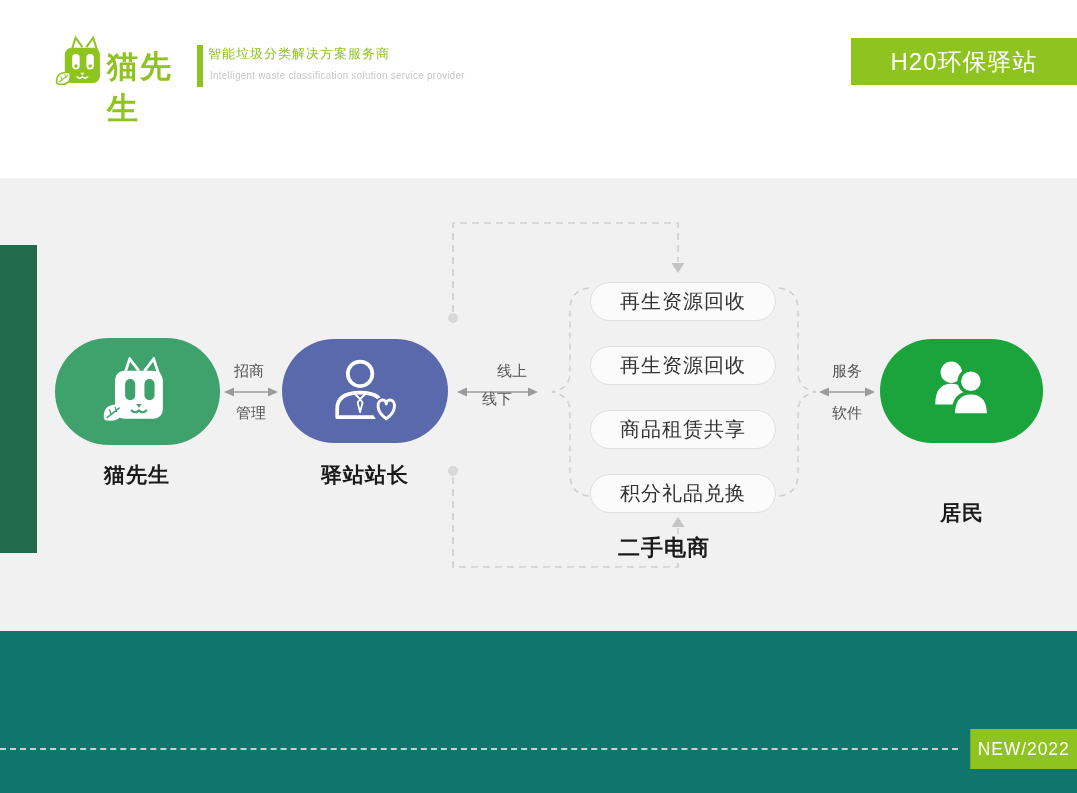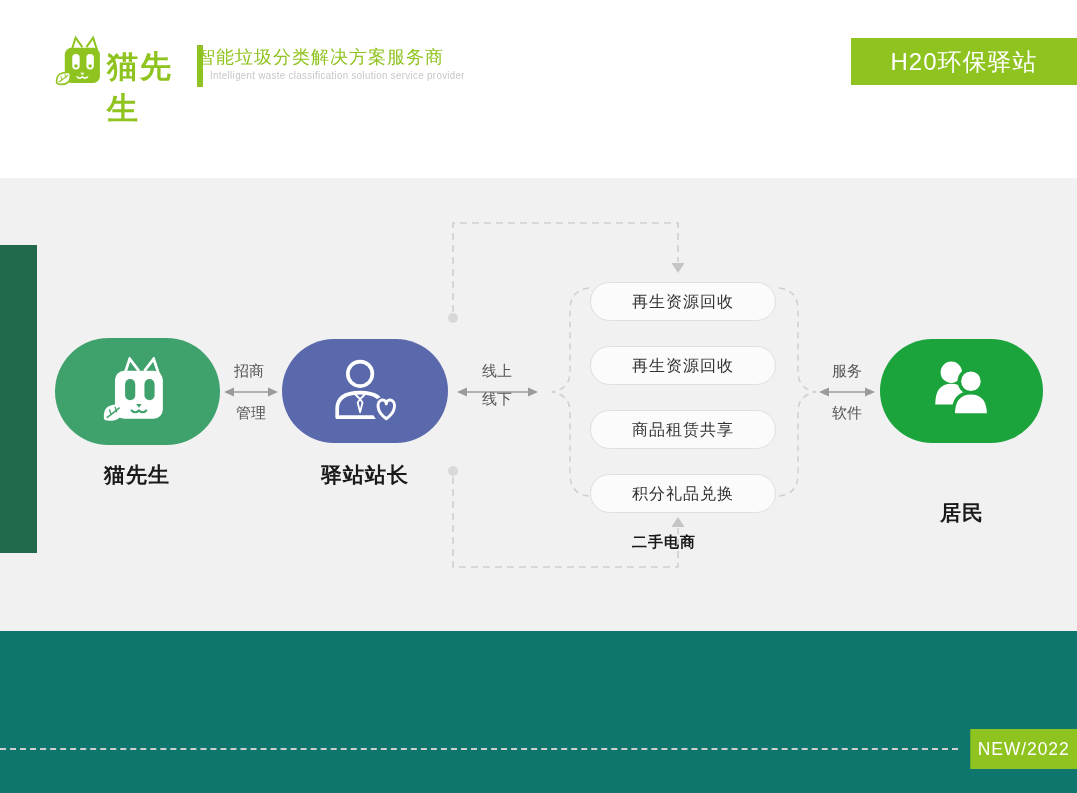--- a/index.html
+++ b/index.html
@@ -6,21 +6,21 @@
   html,body { background:#fff; }
   body { font-family:"Liberation Sans","DejaVu Sans",sans-serif; }
   .page { position:relative; width:1077px; height:793px; background:#0f766e; overflow:hidden; }
 
   
   .header { position:absolute; top:0; left:0; width:1077px; height:178px; background:#fff; }
   .logo-cat { position:absolute; left:54px; top:34px; }
   .brand-name { position:absolute; left:107px; top:46px; width:95px; height:42px;
                 font-size:31px; font-weight:bold; color:#8FC31F; letter-spacing:2px; line-height:42px; }
   .logo-divider { position:absolute; left:197px; top:45px; width:6px; height:42px; background:#8FC31F; }
-  .tagline-zh { position:absolute; left:197px; top:45px; font-size:18px; color:#8FC31F; letter-spacing:1px; }
+  .tagline-zh { position:absolute; left:208px; top:45px; font-size:13px; color:#8FC31F; letter-spacing:1px; }
   .tagline-en { position:absolute; left:210px; top:69px; font-size:10.5px; color:#C6C6C6;
                 transform:scaleX(.92); transform-origin:left center; letter-spacing:.4px; }
   .h20-banner { position:absolute; left:851px; top:38px; width:226px; height:47px; background:#8FC31F;
                 color:#fff; font-size:24px; letter-spacing:1px; text-align:center; line-height:47px; }
 
   
   .stage { position:absolute; left:0; top:178px; width:1077px; height:453px; background:#F1F1F2; }
   .accent-bar { position:absolute; left:0; top:67px; width:37px; height:308px; background:#216B4C; }
   .connectors { position:absolute; left:0; top:0; width:1077px; height:453px; pointer-events:none; }
 
@@ -30,29 +30,29 @@
   .pill-residents { left:880px; top:161px; width:163px; height:104px; background:#1BA43C; }
 
   .node-label { position:absolute; width:160px; text-align:center; font-size:21px; font-weight:bold;
                 color:#1a1a1a; letter-spacing:1px; }
   .label-cat { left:57px; top:283px; }
   .label-master { left:285px; top:283px; }
   .label-residents { left:882px; top:283px;margin-top:38px; }
 
   .service-box { position:absolute; left:590px; width:186px; height:39px; background:#FBFBFC;
                  border:1px solid #DFDFDF; border-radius:19.5px; text-align:center; line-height:37px;
-                 font-size:16px; color:#333; letter-spacing:1px; }
+                 font-size:20px; color:#333; letter-spacing:1px; }
   .sb0 { top:104px; } .sb1 { top:168px; } .sb2 { top:232px; } .sb3 { top:296px; }
 
   .services-title { position:absolute; left:604px; top:355px; width:120px; text-align:center;
-                    font-size:15px; font-weight:bold; color:#1a1a1a; letter-spacing:1px; }
+                    font-size:22px; font-weight:bold; color:#1a1a1a; letter-spacing:1px; }
 
   .arrow-label { position:absolute; width:60px; text-align:center; font-size:15px; color:#555; }
   .al-1t { left:219px; top:184px; } .al-1b { left:221px; top:226px; }
-  .al-2t { left:467px; top:184px; } .al-2b { left:467px; top:212px; }
+  .al-2t { left:467px; top:184px;text-align:right; } .al-2b { left:467px; top:212px; }
   .al-3t { left:817px; top:184px; } .al-3b { left:817px; top:226px; }
 
   
   .footer-dashes { position:absolute; left:0; top:748px; width:958px; height:0;
                    border-top:2px dashed #CFCFCF; }
   .new-badge { position:absolute; left:961px; top:729px; width:116px; height:40px; background:#8FC31F;
                color:#fff; text-align:center; line-height:40px; font-size:19px; letter-spacing:1px;
                transform:scaleX(.92); transform-origin:right center; }
 </style>
 </head>

